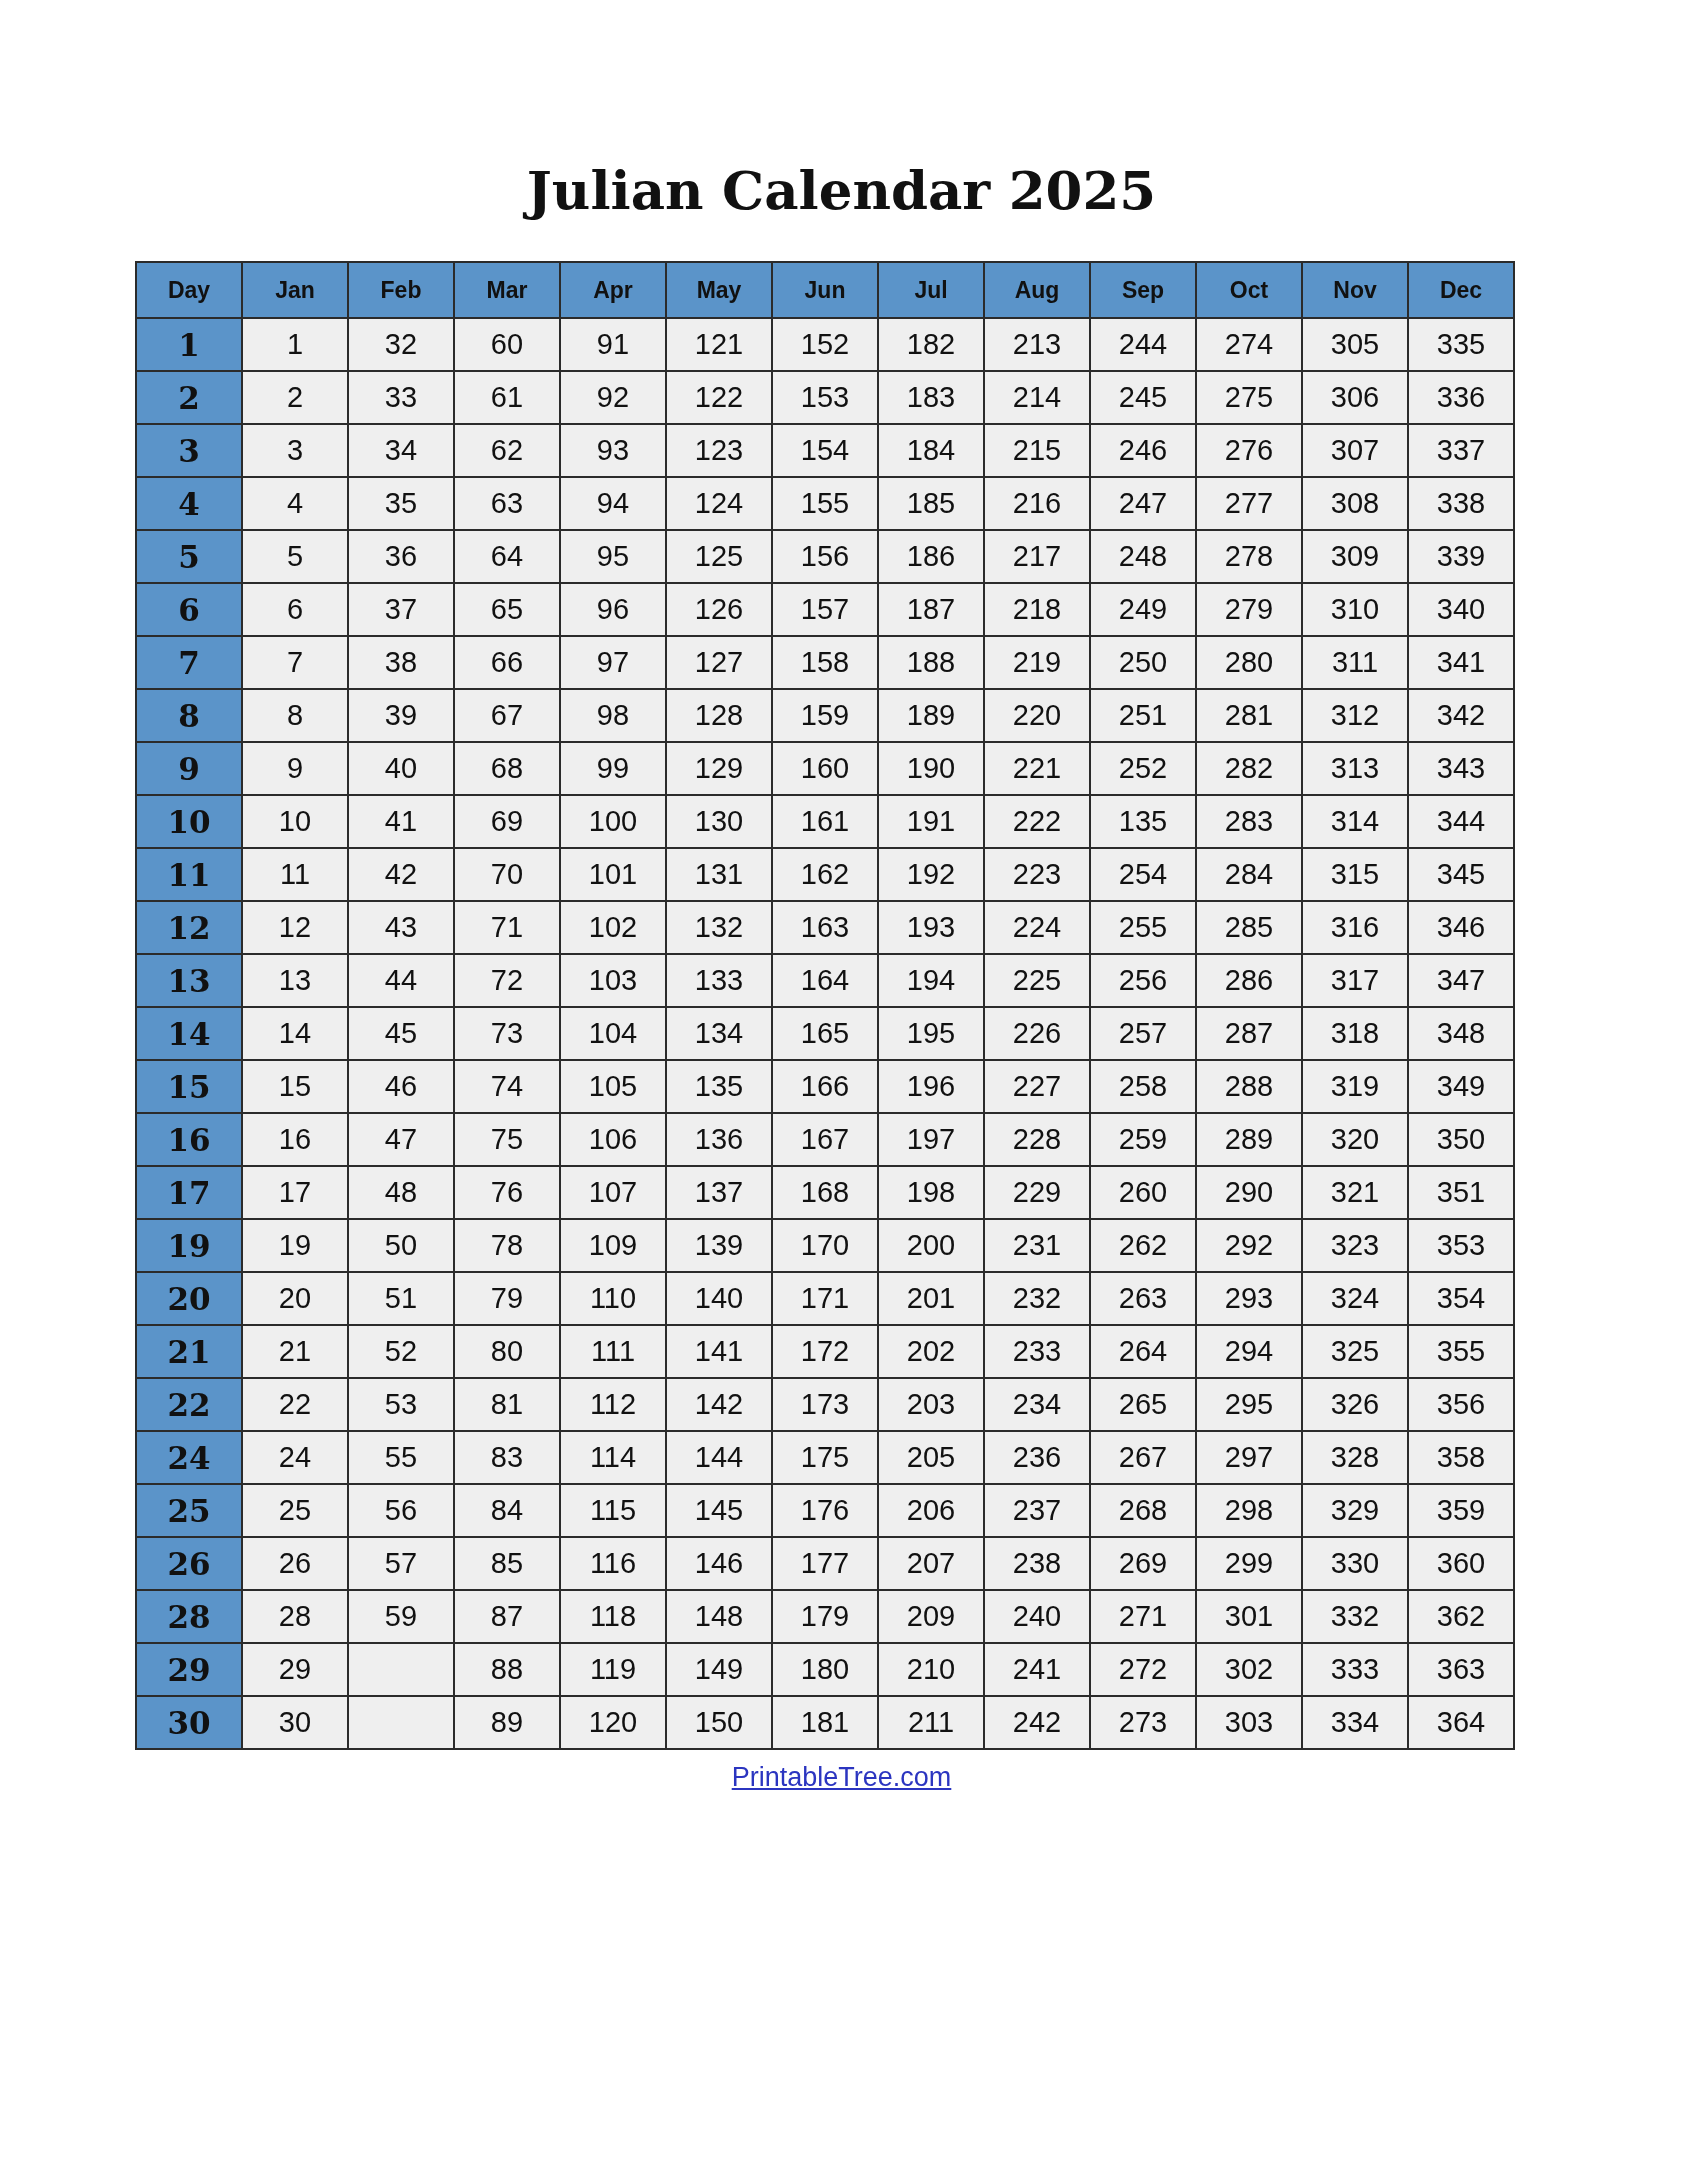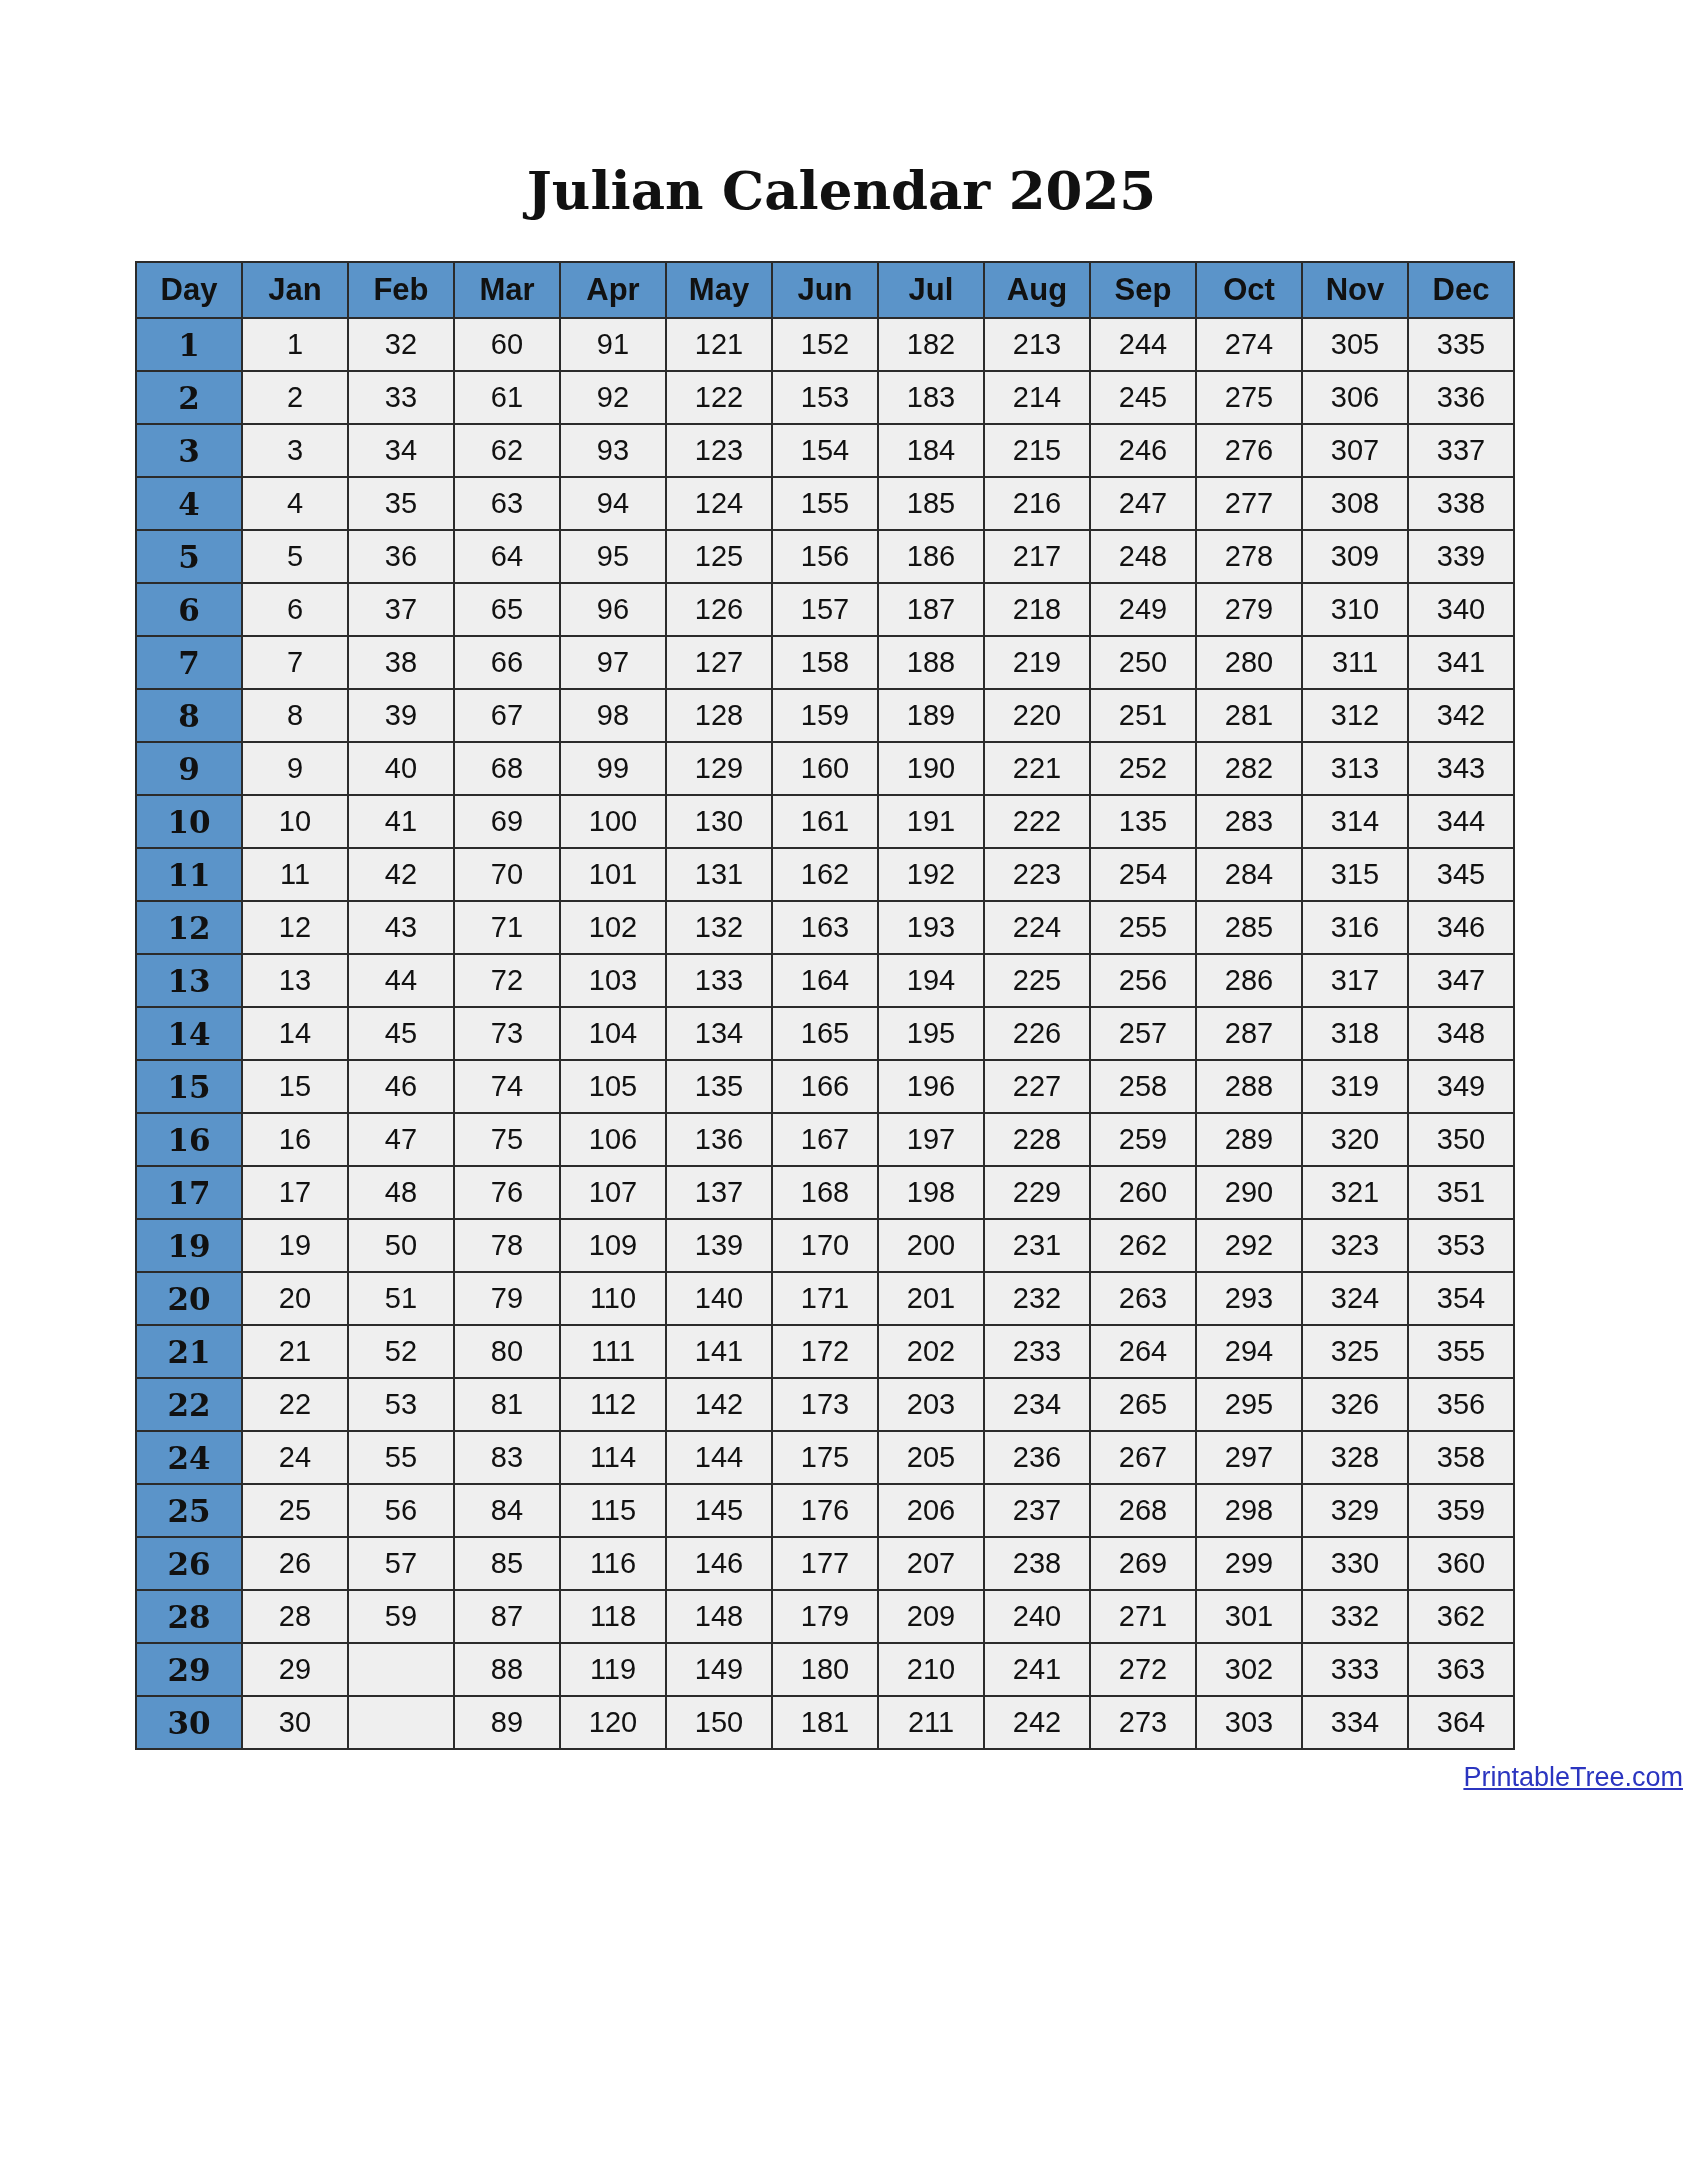--- a/index.html
+++ b/index.html
@@ -42,37 +42,37 @@
     text-align:center;
     vertical-align:middle;
     padding:0;
     overflow:hidden;
   }
   .calendar-table thead th{
     height:56px;
     background:var(--header-bg);
     font-family:"Liberation Sans",sans-serif;
     font-weight:700;
-    font-size:31px;
+    font-size:23px;
     color:var(--text);
   }
   .calendar-table tbody td{
     height:53px;
     background:var(--cell-bg);
     font-size:29px;
     color:var(--text);
   }
   .calendar-table tbody td.day{
     background:var(--day-column-bg);
     font-family:"DejaVu Serif",serif;
     font-weight:700;
     font-size:31px;
   }
   .footer{
-    text-align:right;
+    text-align:center;
     margin-top:12px;
   }
   .footer a{
     color:var(--link);
     font-size:27px;
     text-decoration:underline;
     font-family:"Liberation Sans",sans-serif;
   }
 </style>
 </head>

